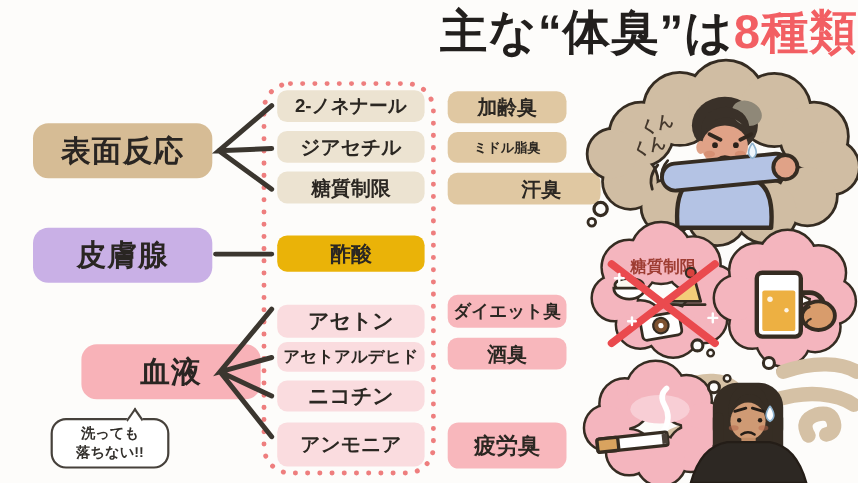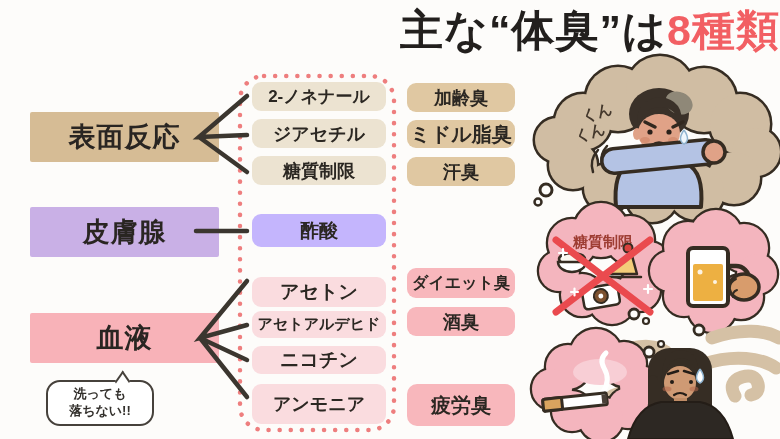--- a/index.html
+++ b/index.html
@@ -9,55 +9,55 @@
   }
   
   .title{
     position:absolute;top:2px;left:0;right:0;text-align:right;
     font-size:43px;font-weight:900;letter-spacing:1px;color:#221f1d;line-height:56px;
     white-space:nowrap;
   }
   .title .red{color:#f25f63;}
   
   .src{
-    position:absolute;left:30px;width:189px;height:50px;border-radius:2px;
+    position:absolute;left:30px;width:163px;height:50px;border-radius:14px;
     display:flex;align-items:center;justify-content:center;
     font-size:27px;font-weight:800;color:#292522;letter-spacing:1px;white-space:nowrap;
   }
   #src-surface{top:112px;background:#d6bc95;}
   #src-gland{top:207px;background:#c9b0e6;}
-  #src-blood{top:313px;background:#f8b2b8;}
+  #src-blood{top:313px;background:#f8b2b8;margin-left:44px;}
   
   .chem{
     position:absolute;left:252px;width:134px;border-radius:9px;
     display:flex;align-items:center;justify-content:center;
     font-weight:800;color:#2b2722;white-space:nowrap;
   }
   .chem.cream{background:#ece3d1;}
-  .chem.lav{background:#c4b5fd;}
+  .chem.lav{background:#eab308;}
   .chem.pink{background:#fadcdf;}
   #chem-1{top:82px;height:29px;font-size:17px;}
   #chem-2{top:119px;height:29px;font-size:18px;}
   #chem-3{top:156px;height:29px;font-size:18px;}
   #chem-4{top:214px;height:33px;font-size:19px;}
   #chem-5{top:277px;height:30px;font-size:19px;}
   #chem-6{top:311px;height:27px;font-size:15px;}
   #chem-7{top:346px;height:28px;font-size:19px;}
   #chem-8{top:384px;height:40px;font-size:18px;}
   
   .odor{
     position:absolute;left:407px;width:108px;border-radius:9px;
     display:flex;align-items:center;justify-content:center;
     font-weight:800;color:#2b2722;white-space:nowrap;
   }
   .odor.tan{background:#e0c8a2;}
   .odor.pink{background:#f8b7bc;}
   #odor-1{top:83px;height:29px;font-size:18px;}
-  #odor-2{top:120px;height:28px;font-size:20px;}
-  #odor-3{top:157px;height:29px;font-size:18px;}
+  #odor-2{top:120px;height:28px;font-size:12px;}
+  #odor-3{top:157px;height:29px;font-size:18px;padding-left:31px;}
   #odor-4{top:268px;height:30px;font-size:16px;}
   #odor-5{top:307px;height:29px;font-size:18px;}
   #odor-6{top:384px;height:42px;font-size:20px;border-radius:10px;}
   
   .note{
     position:absolute;left:46px;top:380px;width:104px;height:42px;
     background:#ffffff;border:2.5px solid #46413b;border-radius:14px;
     display:flex;flex-direction:column;align-items:center;justify-content:center;
     font-size:13px;font-weight:800;color:#33302c;line-height:1.3;white-space:nowrap;
   }

